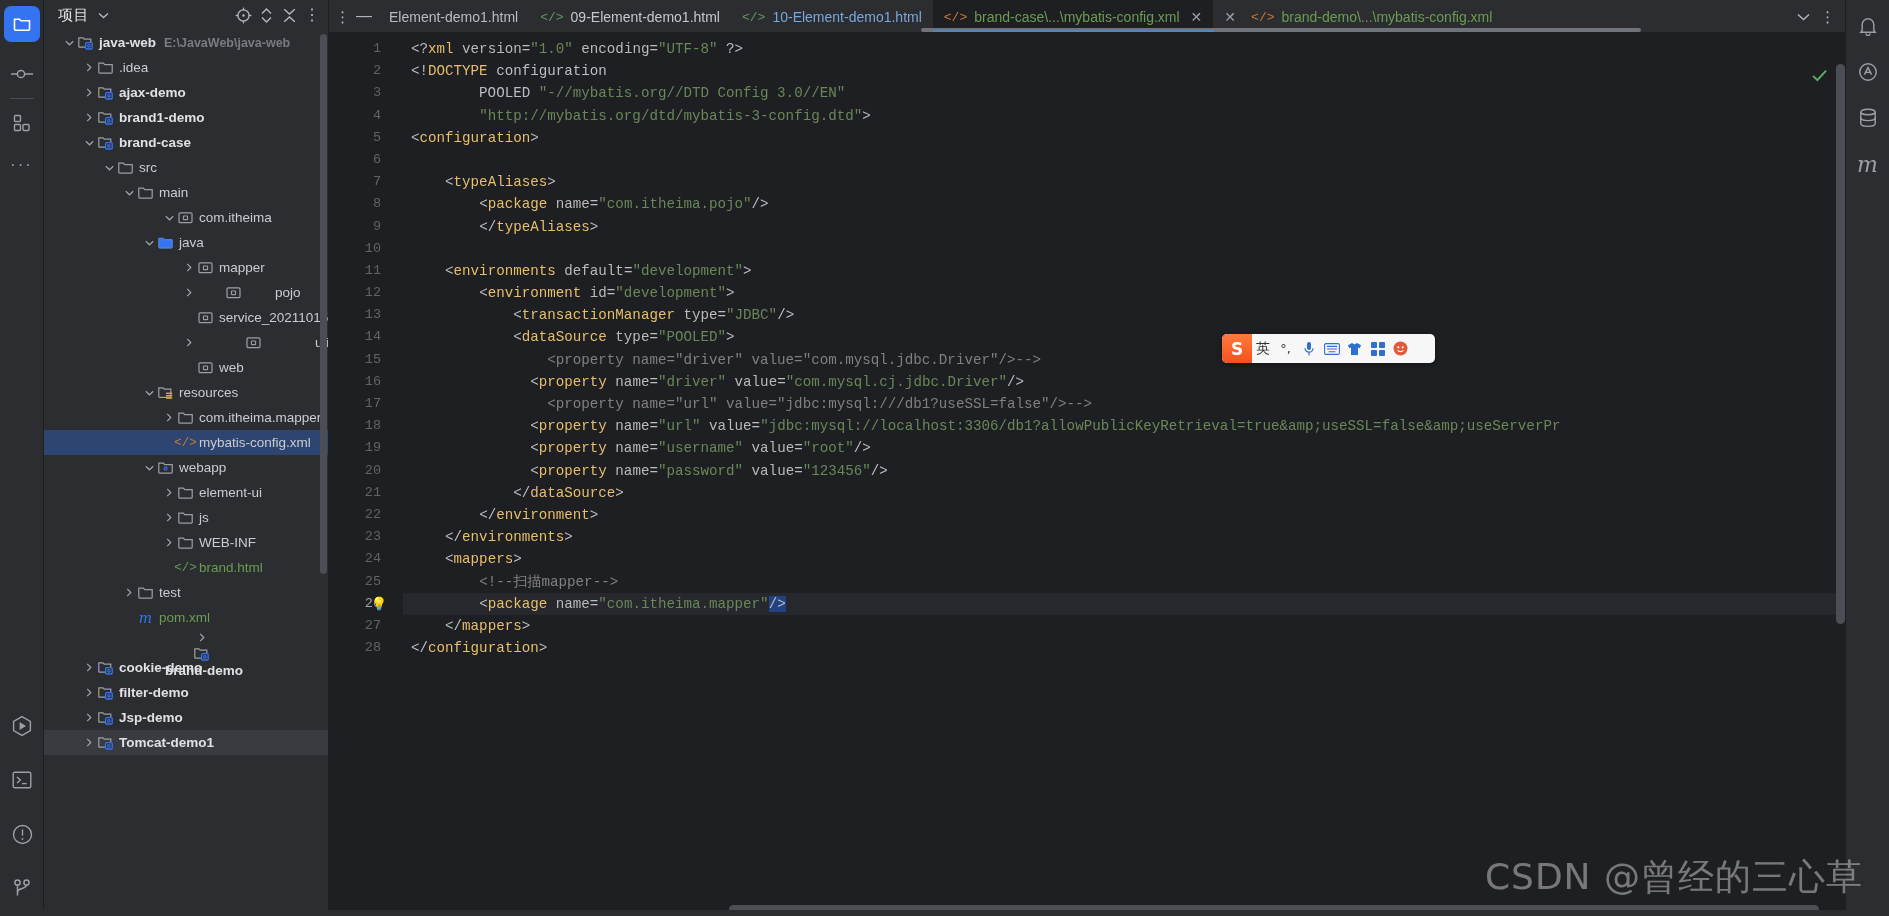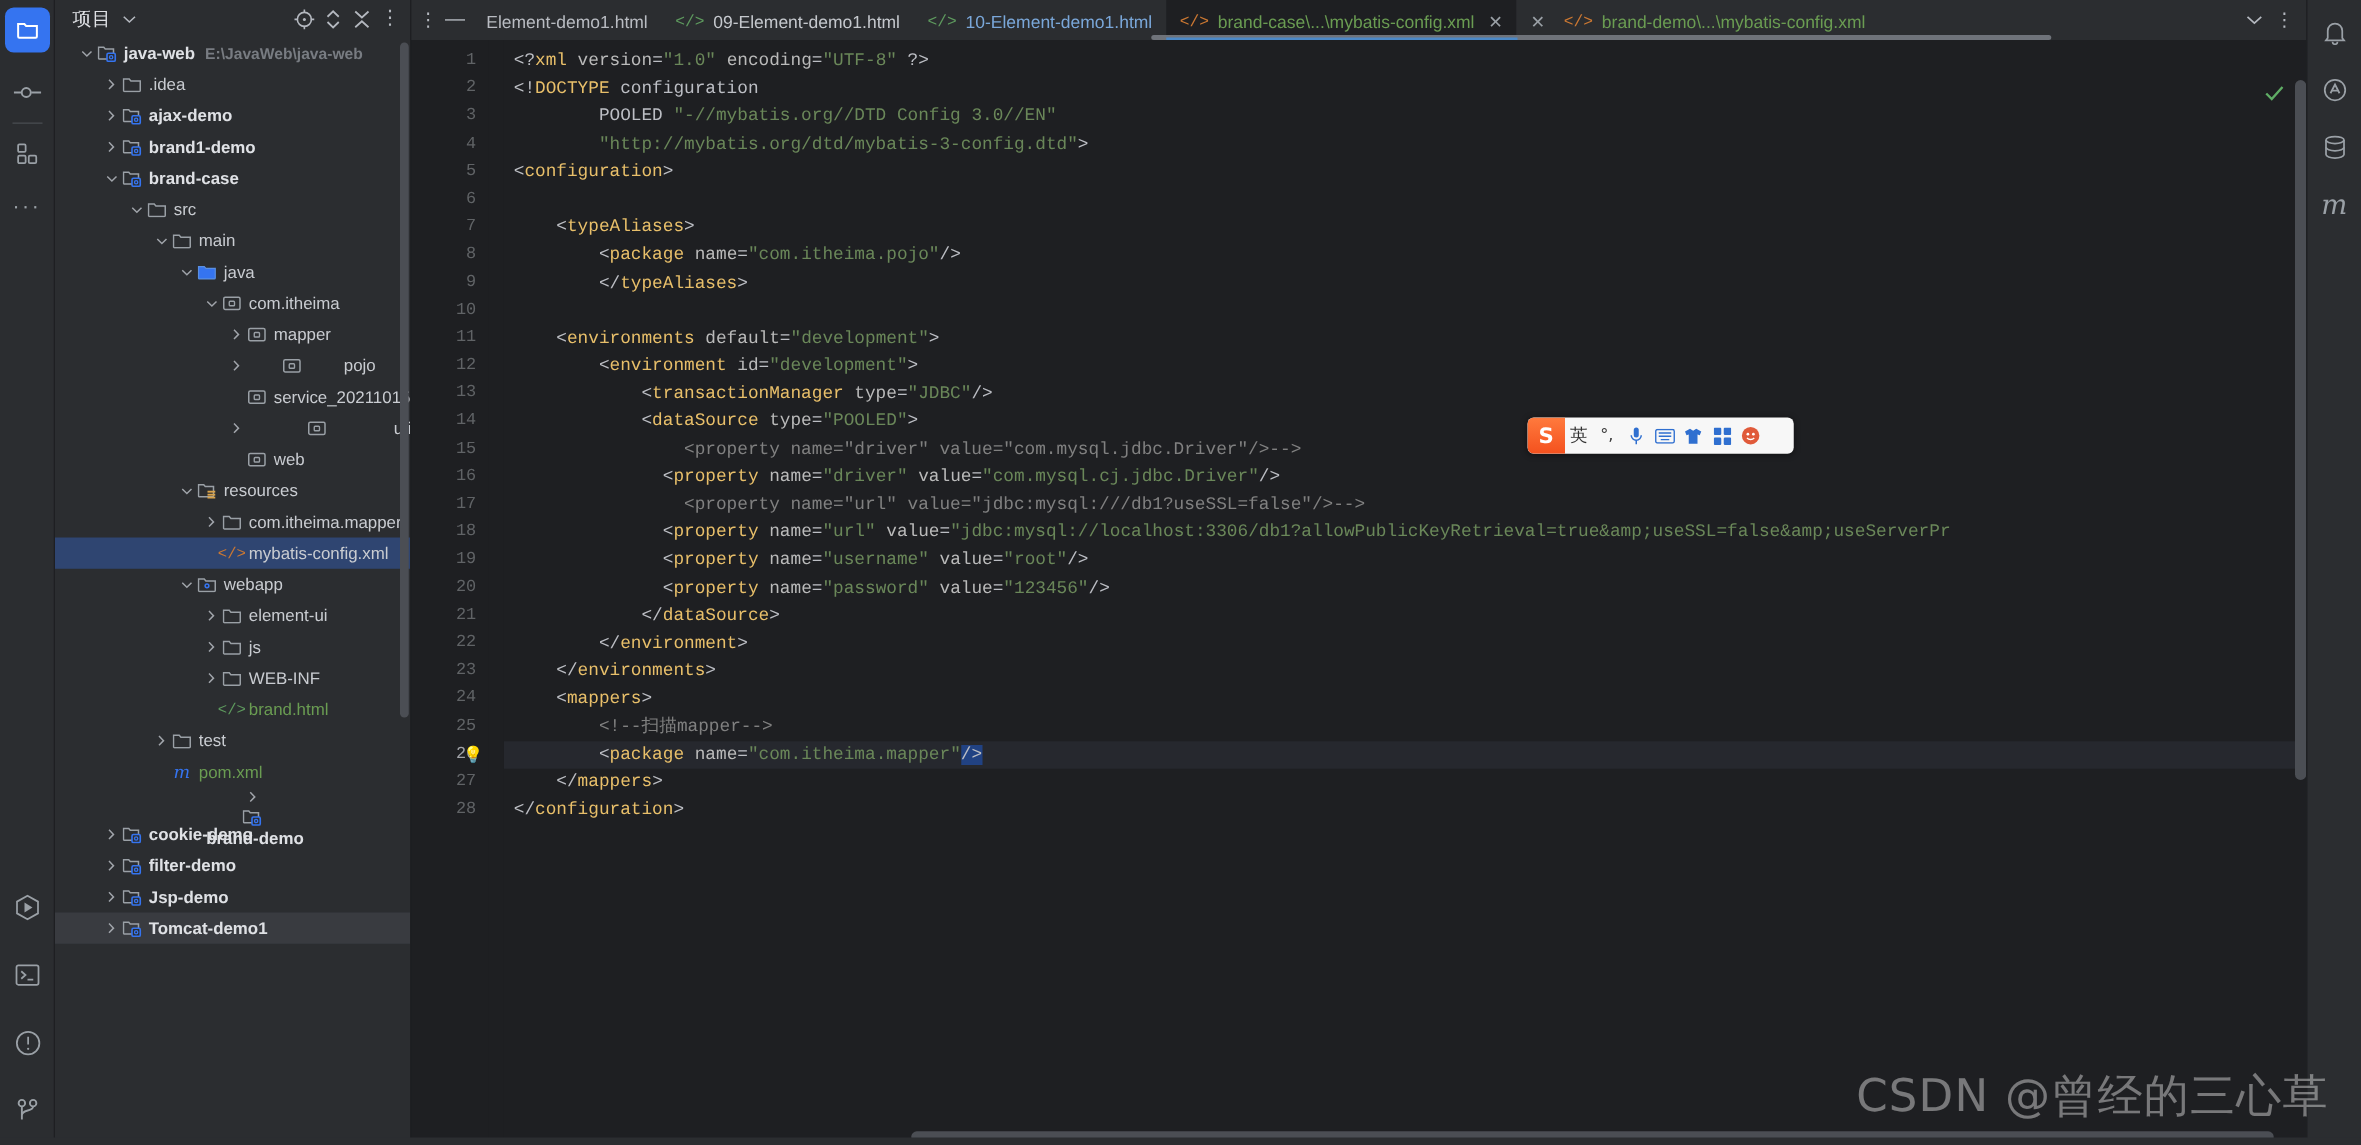--- a/index.html
+++ b/index.html
@@ -410,46 +410,46 @@
               <polyline points="0.8,1.2 4.5,4.8 8.2,1.2"></polyline>
             </svg>
           </span>
           <span class="ficon">
             <svg width="15" height="13" viewBox="0 0 15 13">
               <path d="M0.8 2.2h4.6l1.3 1.5h7.5v7.6a.8.8 0 0 1-.8.8H1.6a.8.8 0 0 1-.8-.8V2.2z" fill="none" stroke="#9aa0a6" stroke-width="1.2"></path>
             </svg>
           </span>
           <span class="lbl">main</span>
         </div>
-        <div class="row" style="padding-left: 98px;">
+        <div class="row" style="padding-left: 118px;">
           <span class="arrow">
             <svg width="9" height="6" viewBox="0 0 9 6" fill="none" stroke="#a0a4aa" stroke-width="1.2">
               <polyline points="0.8,1.2 4.5,4.8 8.2,1.2"></polyline>
             </svg>
           </span>
           <span class="ficon">
             <svg width="15" height="13" viewBox="0 0 15 13">
-              <path d="M0.8 2.2h4.6l1.3 1.5h7.5v7.6a.8.8 0 0 1-.8.8H1.6a.8.8 0 0 1-.8-.8V2.2z" fill="#3574f0" stroke="#5a8fe0" stroke-width="1"></path>
-            </svg>
-          </span>
-          <span class="lbl">java</span>
-        </div>
-        <div class="row" style="padding-left: 118px;">
+              <rect x="1" y="1.8" width="13" height="9.8" rx="1.2" fill="none" stroke="#9aa0a6" stroke-width="1.2"></rect>
+              <rect x="5.4" y="5" width="4.2" height="3.6" rx="0.7" fill="none" stroke="#9aa0a6" stroke-width="1.1"></rect>
+            </svg>
+          </span>
+          <span class="lbl">com.itheima</span>
+        </div>
+        <div class="row" style="padding-left: 98px;">
           <span class="arrow">
             <svg width="9" height="6" viewBox="0 0 9 6" fill="none" stroke="#a0a4aa" stroke-width="1.2">
               <polyline points="0.8,1.2 4.5,4.8 8.2,1.2"></polyline>
             </svg>
           </span>
           <span class="ficon">
             <svg width="15" height="13" viewBox="0 0 15 13">
-              <rect x="1" y="1.8" width="13" height="9.8" rx="1.2" fill="none" stroke="#9aa0a6" stroke-width="1.2"></rect>
-              <rect x="5.4" y="5" width="4.2" height="3.6" rx="0.7" fill="none" stroke="#9aa0a6" stroke-width="1.1"></rect>
-            </svg>
-          </span>
-          <span class="lbl">com.itheima</span>
+              <path d="M0.8 2.2h4.6l1.3 1.5h7.5v7.6a.8.8 0 0 1-.8.8H1.6a.8.8 0 0 1-.8-.8V2.2z" fill="#3574f0" stroke="#5a8fe0" stroke-width="1"></path>
+            </svg>
+          </span>
+          <span class="lbl">java</span>
         </div>
         <div class="row" style="padding-left: 138px;">
           <span class="arrow">
             <svg width="6" height="9" viewBox="0 0 6 9" fill="none" stroke="#a0a4aa" stroke-width="1.2">
               <polyline points="1.2,0.8 4.8,4.5 1.2,8.2"></polyline>
             </svg>
           </span>
           <span class="ficon">
             <svg width="15" height="13" viewBox="0 0 15 13">
               <rect x="1" y="1.8" width="13" height="9.8" rx="1.2" fill="none" stroke="#9aa0a6" stroke-width="1.2"></rect>

